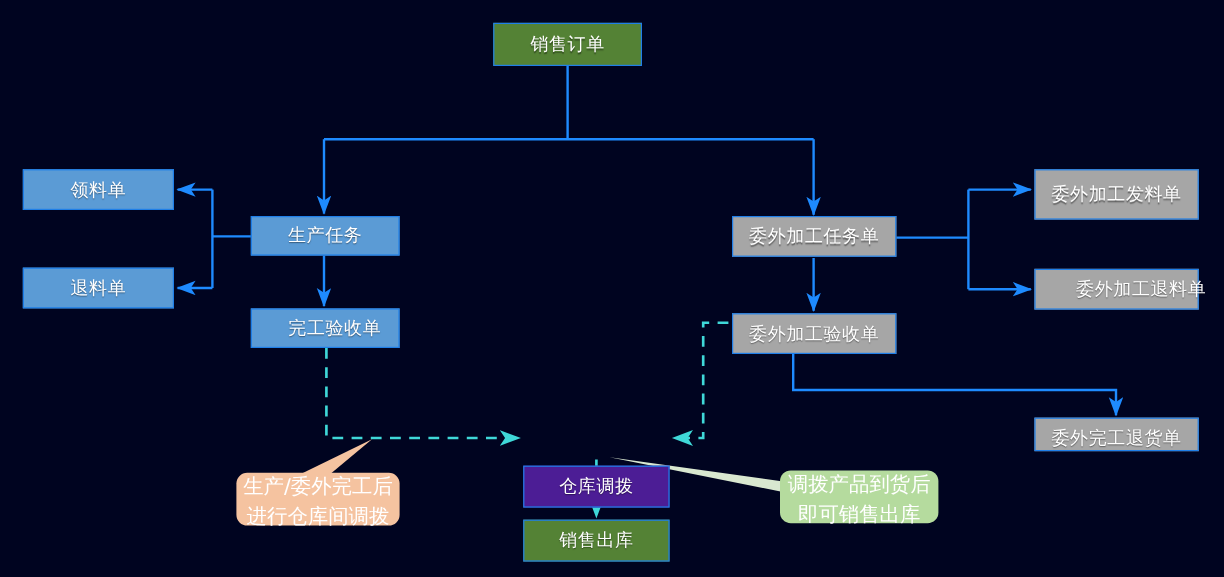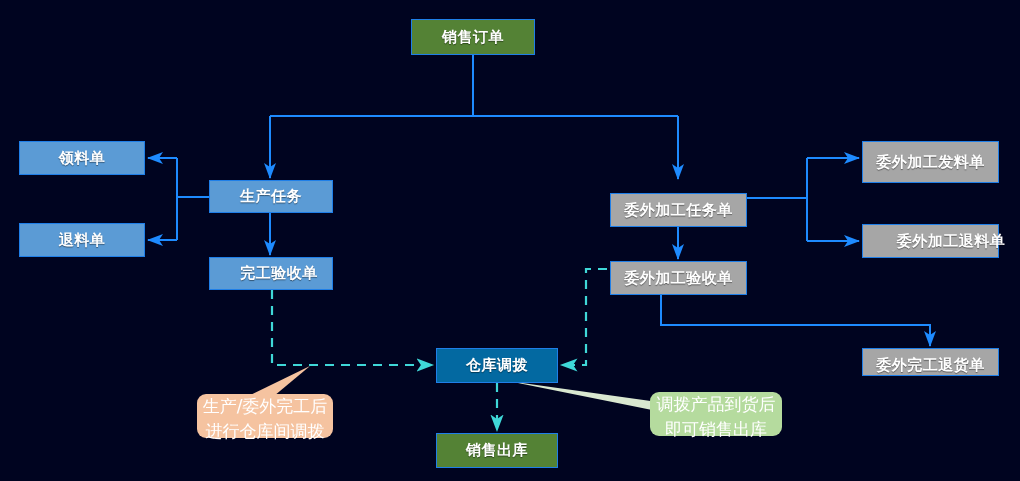--- a/index.html
+++ b/index.html
@@ -25,29 +25,29 @@
   }
   .node {
     position: absolute;
     box-sizing: border-box;
     display: flex;
     align-items: center;
     justify-content: center;
     border: 1.5px solid #1F7FE8;
     color: #ffffff;
     font-size: 15px;
-    font-weight: bold;
+    font-weight: normal;
     letter-spacing: 0.5px;
     text-shadow: 0 1px 1px rgba(0,0,0,0.45);
     white-space: nowrap;
   }
   .node.blue   { background: #5B9BD5; }
   .node.gray   { background: #A6A6A6; }
   .node.green  { background: #548235; }
-  .node.orange { background: #0369a1; }
+  .node.orange { background: #4c1d95; margin-top: 40px; }
 
   .callout {
     position: absolute;
     box-sizing: border-box;
     display: flex;
     flex-direction: column;
     align-items: center;
     justify-content: space-between;
     border-radius: 9px;
     color: #ffffff;
@@ -127,21 +127,21 @@
   </div>
 
   <div class="node blue" style="left:19px;top:223px;width:126px;height:34px;">
     <span>退料单</span>
   </div>
 
   <div class="node blue" style="left:209px;top:257px;width:124px;height:33px;padding-left:16px;">
     <span>完工验收单</span>
   </div>
 
-  <div class="node gray" style="left:610px;top:193px;width:137px;height:34px;">
+  <div class="node gray" style="left:610px;top:180px;width:137px;height:34px;">
     <span>委外加工任务单</span>
   </div>
 
   <div class="node gray" style="left:862px;top:141px;width:137px;height:42px;">
     <span>委外加工发料单</span>
   </div>
 
   <div class="node gray" style="left:862px;top:224px;width:137px;height:34px;padding-left:41px;">
     <span>委外加工退料单</span>
   </div>

